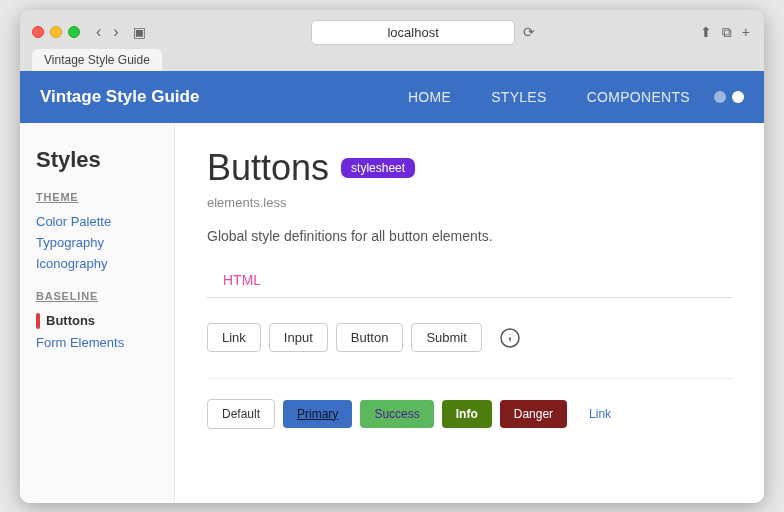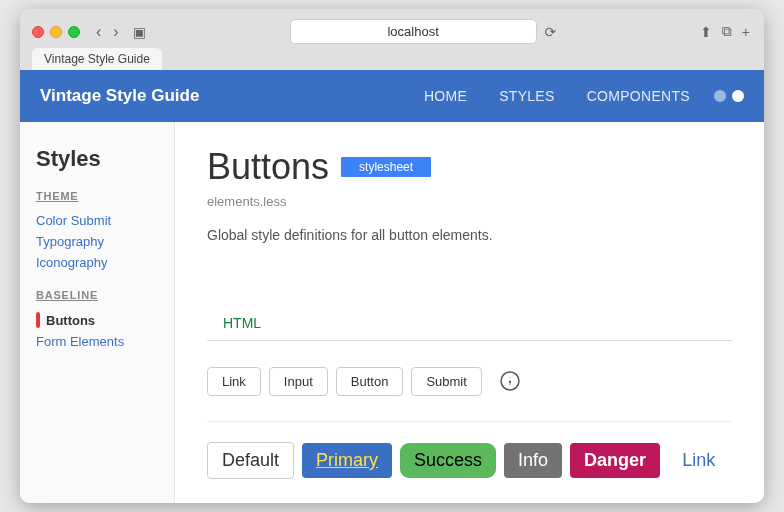--- a/index.html
+++ b/index.html
@@ -45,21 +45,21 @@
       gap: 8px;
     }
 
     .address-bar {
       background: white;
       border: 1px solid #ccc;
       border-radius: 5px;
       padding: 4px 12px;
       font-size: 13px;
       color: #333;
-      width: 247px;
+      width: 204px;
       text-align: center;
     }
 
     .refresh-btn { background: none; border: none; cursor: pointer; color: #666; font-size: 14px; }
 
     .browser-actions { display: flex; gap: 6px; align-items: center; }
     .browser-action-btn { background: none; border: none; cursor: pointer; color: #666; font-size: 14px; padding: 2px; }
 
     .browser-tab-bar {
       background: #e0e0e0;
@@ -89,21 +89,21 @@
 
     .app-brand {
       color: white;
       font-size: 17px;
       font-weight: 600;
       margin-right: auto;
     }
 
     .nav-links {
       display: flex;
-      gap: 32px;
+      gap: 40px;
       align-items: center;
       text-align: right;
     }
 
     .nav-link {
       color: rgba(255,255,255,0.85);
       font-size: 14px;
       text-decoration: none;
       cursor: pointer;
       letter-spacing: 0.3px;
@@ -194,25 +194,25 @@
       margin-bottom: 6px;
     }
 
     .page-title {
       font-size: 36px;
       font-weight: 300;
       color: #333;
     }
 
     .stylesheet-badge {
-      background: #3b82f6;
+      background: #6d28d9;
       color: white;
       font-size: 12px;
-      padding: 3px 18px;
-      border-radius: 1px;
+      padding: 3px 10px;
+      border-radius: 7px;
       font-weight: 400;
     }
 
     .page-subtitle {
       font-size: 13px;
       color: #888;
       margin-bottom: 18px;
     }
 
     .page-description {
@@ -235,22 +235,21 @@
       background: none;
       border-bottom: 2px solid transparent;
       margin-bottom: -1px;
     }
     .tab.active {
       border-bottom: 2px solid #333;
       font-weight: 500;
       color: #333;
     }
     .tab.html-tab {
-      color: #15803d;
-      margin-top: 44px;
+      color: #ec4899;
     }
 
     .button-row {
       display: flex;
       gap: 8px;
       margin-bottom: 20px;
       padding-bottom: 20px;
       border-bottom: 1px solid #eee;
       align-items: center;
     }
@@ -280,33 +279,33 @@
 
     .button-variants {
       display: flex;
       gap: 8px;
       flex-wrap: wrap;
       align-items: center;
     }
 
     .btn {
       padding: 7px 14px;
-      font-size: 18px;
+      font-size: 12px;
       border-radius: 4px;
       cursor: pointer;
       border: none;
       font-weight: 400;
     }
 
     .btn-default { background: white; border: 1px solid #ccc; color: #333; }
-    .btn-primary { background: #3b6fc4; color: #fde047; text-decoration: underline; }
-    .btn-success { background: #5cb85c; color: #000000; border-radius: 9px; }
-    .btn-info { background: #737373; color: white; }
+    .btn-primary { background: #3b6fc4; color: #0f172a; text-decoration: underline; }
+    .btn-success { background: #5cb85c; color: #4c1d95; }
+    .btn-info { background: #4d7c0f; color: white; font-weight: bold; }
     .btn-warning { background: #f0ad4e; color: white; }
-    .btn-danger { background: #be185d; color: white; font-weight: bold; }
+    .btn-danger { background: #7f1d1d; color: white; }
     .btn-link { background: none; color: #3b6fc4; border: none; text-decoration: none; }
   </style>
 </head>
 <body>
 
 <div class="browser-window">
 
   <div class="browser-chrome">
     <div class="traffic-lights">
       <div class="traffic-light tl-red"></div>
@@ -347,21 +346,21 @@
       <div class="nav-dot active"></div>
     </div>
   </nav>
 
   <div class="app-body">
 
     <aside class="sidebar">
       <div class="sidebar-title">Styles</div>
       <div class="sidebar-section">
         <div class="sidebar-section-label">THEME</div>
-        <a class="sidebar-link">Color Submit</a>
+        <a class="sidebar-link">Color Palette</a>
         <a class="sidebar-link">Typography</a>
         <a class="sidebar-link">Iconography</a>
       </div>
       <div class="sidebar-section">
         <div class="sidebar-section-label">BASELINE</div>
         <div class="sidebar-item-active">
           <div class="active-indicator"></div>
           <span class="sidebar-item-active-label">Buttons</span>
         </div>
         <a class="sidebar-link">Form Elements</a>

